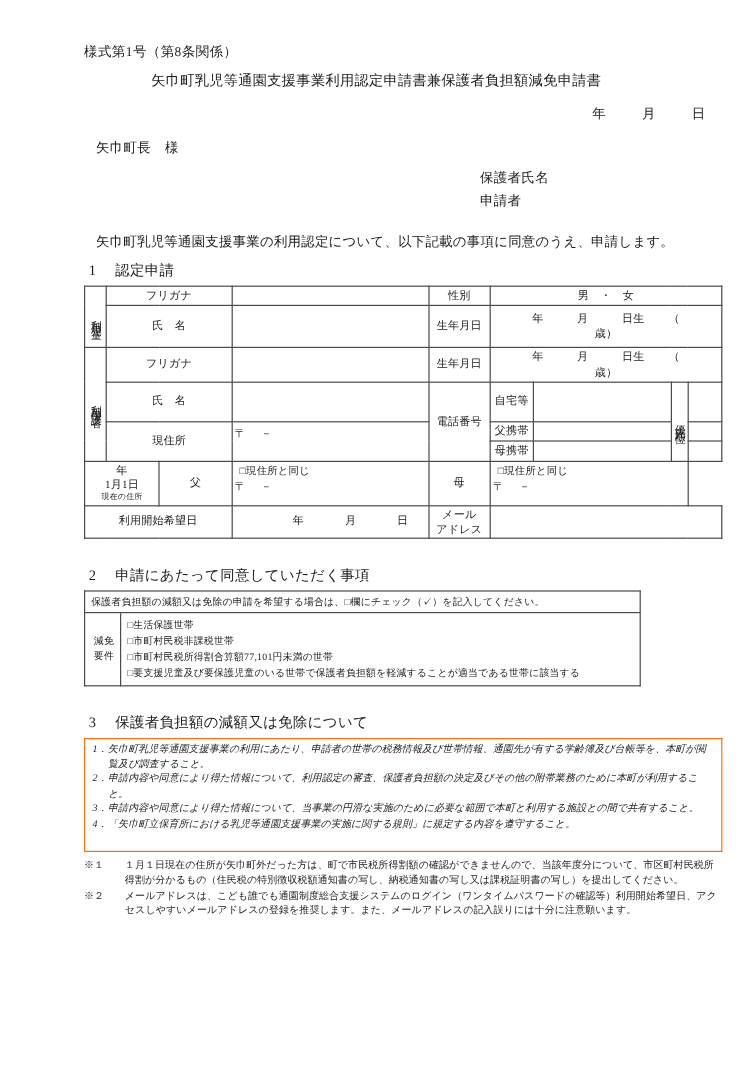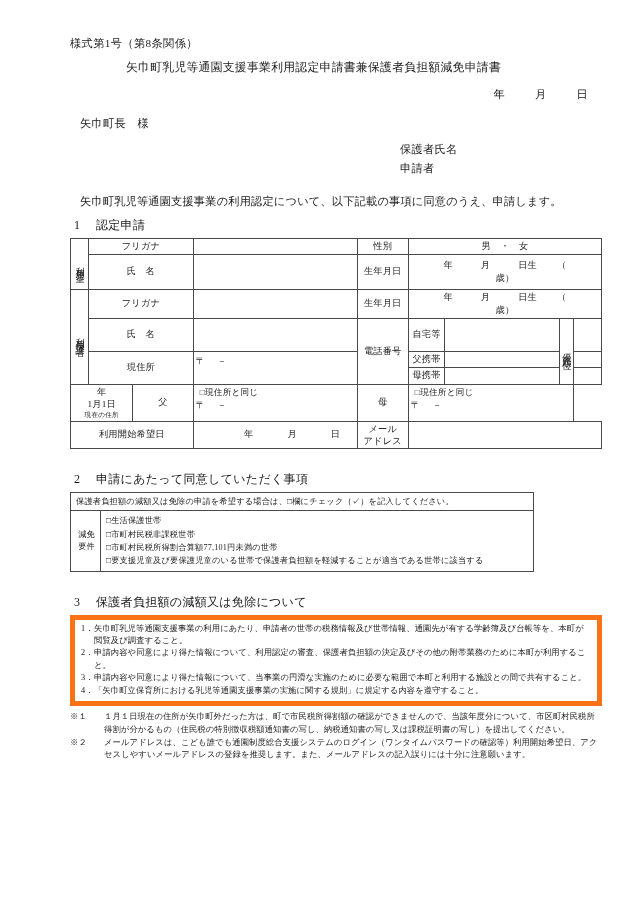--- a/index.html
+++ b/index.html
@@ -117,22 +117,23 @@
     letter-spacing: .2px;
   }
   .s2note { font-size: 7.8px; }
   .reqlist { line-height: 1.62; font-size: 8.6px; }
   .reqlist div { white-space: nowrap; }
   .s2label { text-align: right; font-size: 8.4px; line-height: 1.5; }
 
   
   table.s3 { border-collapse: collapse; width: 532px; table-layout: fixed; }
   table.s3 td {
-    border: 5px solid #f97316;
-    padding: 3px 6px 4px 6px;
+    border: 1px solid #f97316;
+    padding: 3px 6px 16px 6px;
+    font-style: italic;
   }
   .agree { font-size: 8.3px; line-height: 1.5; letter-spacing: .1px; }
   .agree p { margin: 0; text-indent: 0; padding-left: 13px; }
   .agree p .mk { display: inline-block; width: 13px; margin-left: -13px; }
 
   
   .notes { margin-top: 5px; font-size: 8.3px; line-height: 1.5; letter-spacing: .1px; }
   .notes p { margin: 0 0 1px 0; padding-left: 34px; text-indent: 0; }
   .notes p .mk { display: inline-block; width: 34px; margin-left: -34px; }
 </style>

